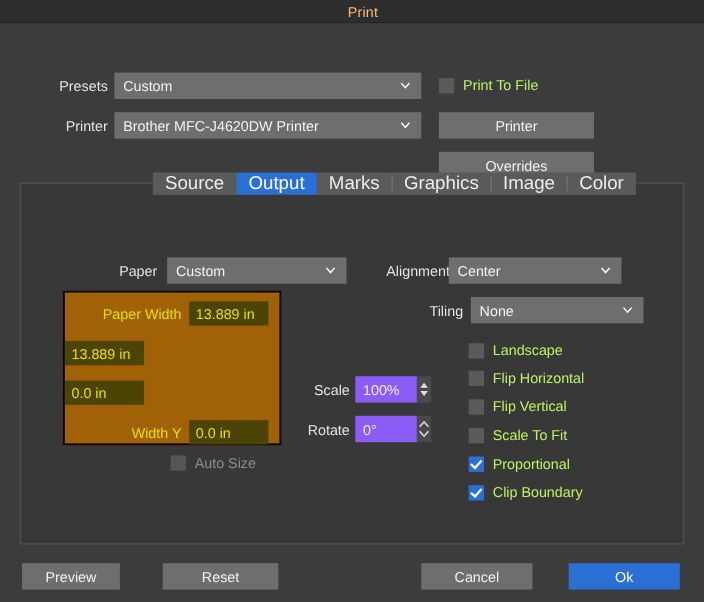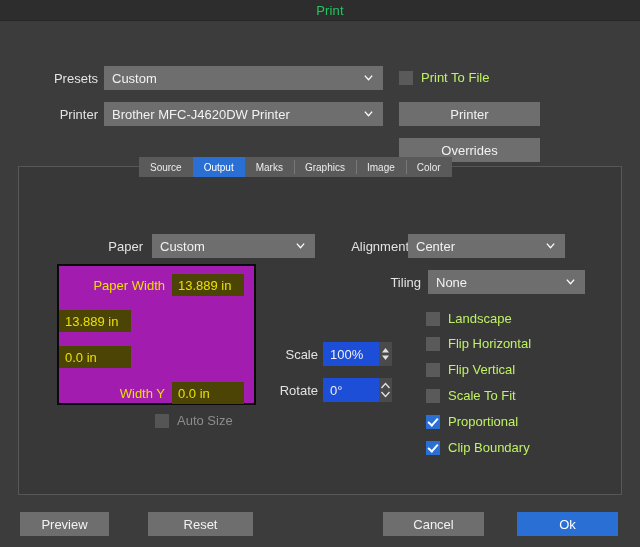--- a/index.html
+++ b/index.html
@@ -22,21 +22,21 @@
   .titlebar {
     height: 20px;
     background: #2d2d2d;
     border-bottom: 1px solid #262626;
     display: flex;
     align-items: center;
     justify-content: center;
   }
   .titlebar .title-text {
     font-size: 13px;
-    color: #22c55e;
+    color: #fdba74;
     letter-spacing: .2px;
     margin-left: 20px;
   }
   .label {
     color: #e3e3e3;
     font-size: 13px;
     white-space: nowrap;
   }
   .label.right {
     text-align: right;
@@ -140,21 +140,21 @@
     top: 157px;
     height: 20px;
     display: flex;
     background: #5a5a5a;
     z-index: 5;
   }
   .tab {
     display: flex;
     align-items: center;
     padding: 0 11px;
-    font-size: 10px;
+    font-size: 17px;
     color: #ececec;
     background: #5a5a5a;
     cursor: default;
     position: relative;
   }
   .tab + .tab::before {
     content: "";
     position: absolute;
     left: 0;
     top: 3px;
@@ -184,21 +184,21 @@
   
   #paper-label { position: absolute; left: 63px; top: 239px; width: 80px; }
   #paper-combo { position: absolute; left: 152px; top: 234px; width: 163px; }
 
   .hl-box {
     position: absolute;
     left: 57px;
     top: 264px;
     width: 199px;
     height: 141px;
-    background: #a21caf;
+    background: #a16207;
     border: 2px solid #0a0a0a;
     box-sizing: border-box;
   }
   .hl-row {
     position: absolute;
     left: 0;
     width: 100%;
     height: 22px;
     display: flex;
     align-items: center;
@@ -231,21 +231,21 @@
   #auto-size { position: absolute; left: 155px; top: 413px; }
 
   
   #scale-label  { position: absolute; left: 270px; top: 347px; width: 48px; }
   #scale-field  { position: absolute; left: 323px; top: 342px; width: 56px; }
   #rotate-label { position: absolute; left: 262px; top: 383px; width: 56px; }
   #rotate-field { position: absolute; left: 323px; top: 378px; width: 56px; }
 
   .numfield {
     height: 24px;
-    background: #1d4ed8;
+    background: #8b5cf6;
     display: flex;
     align-items: center;
     padding-left: 7px;
     box-sizing: border-box;
     color: #f0f0f0;
     font-size: 13px;
     position: relative;
   }
   .spinner {
     position: absolute;

